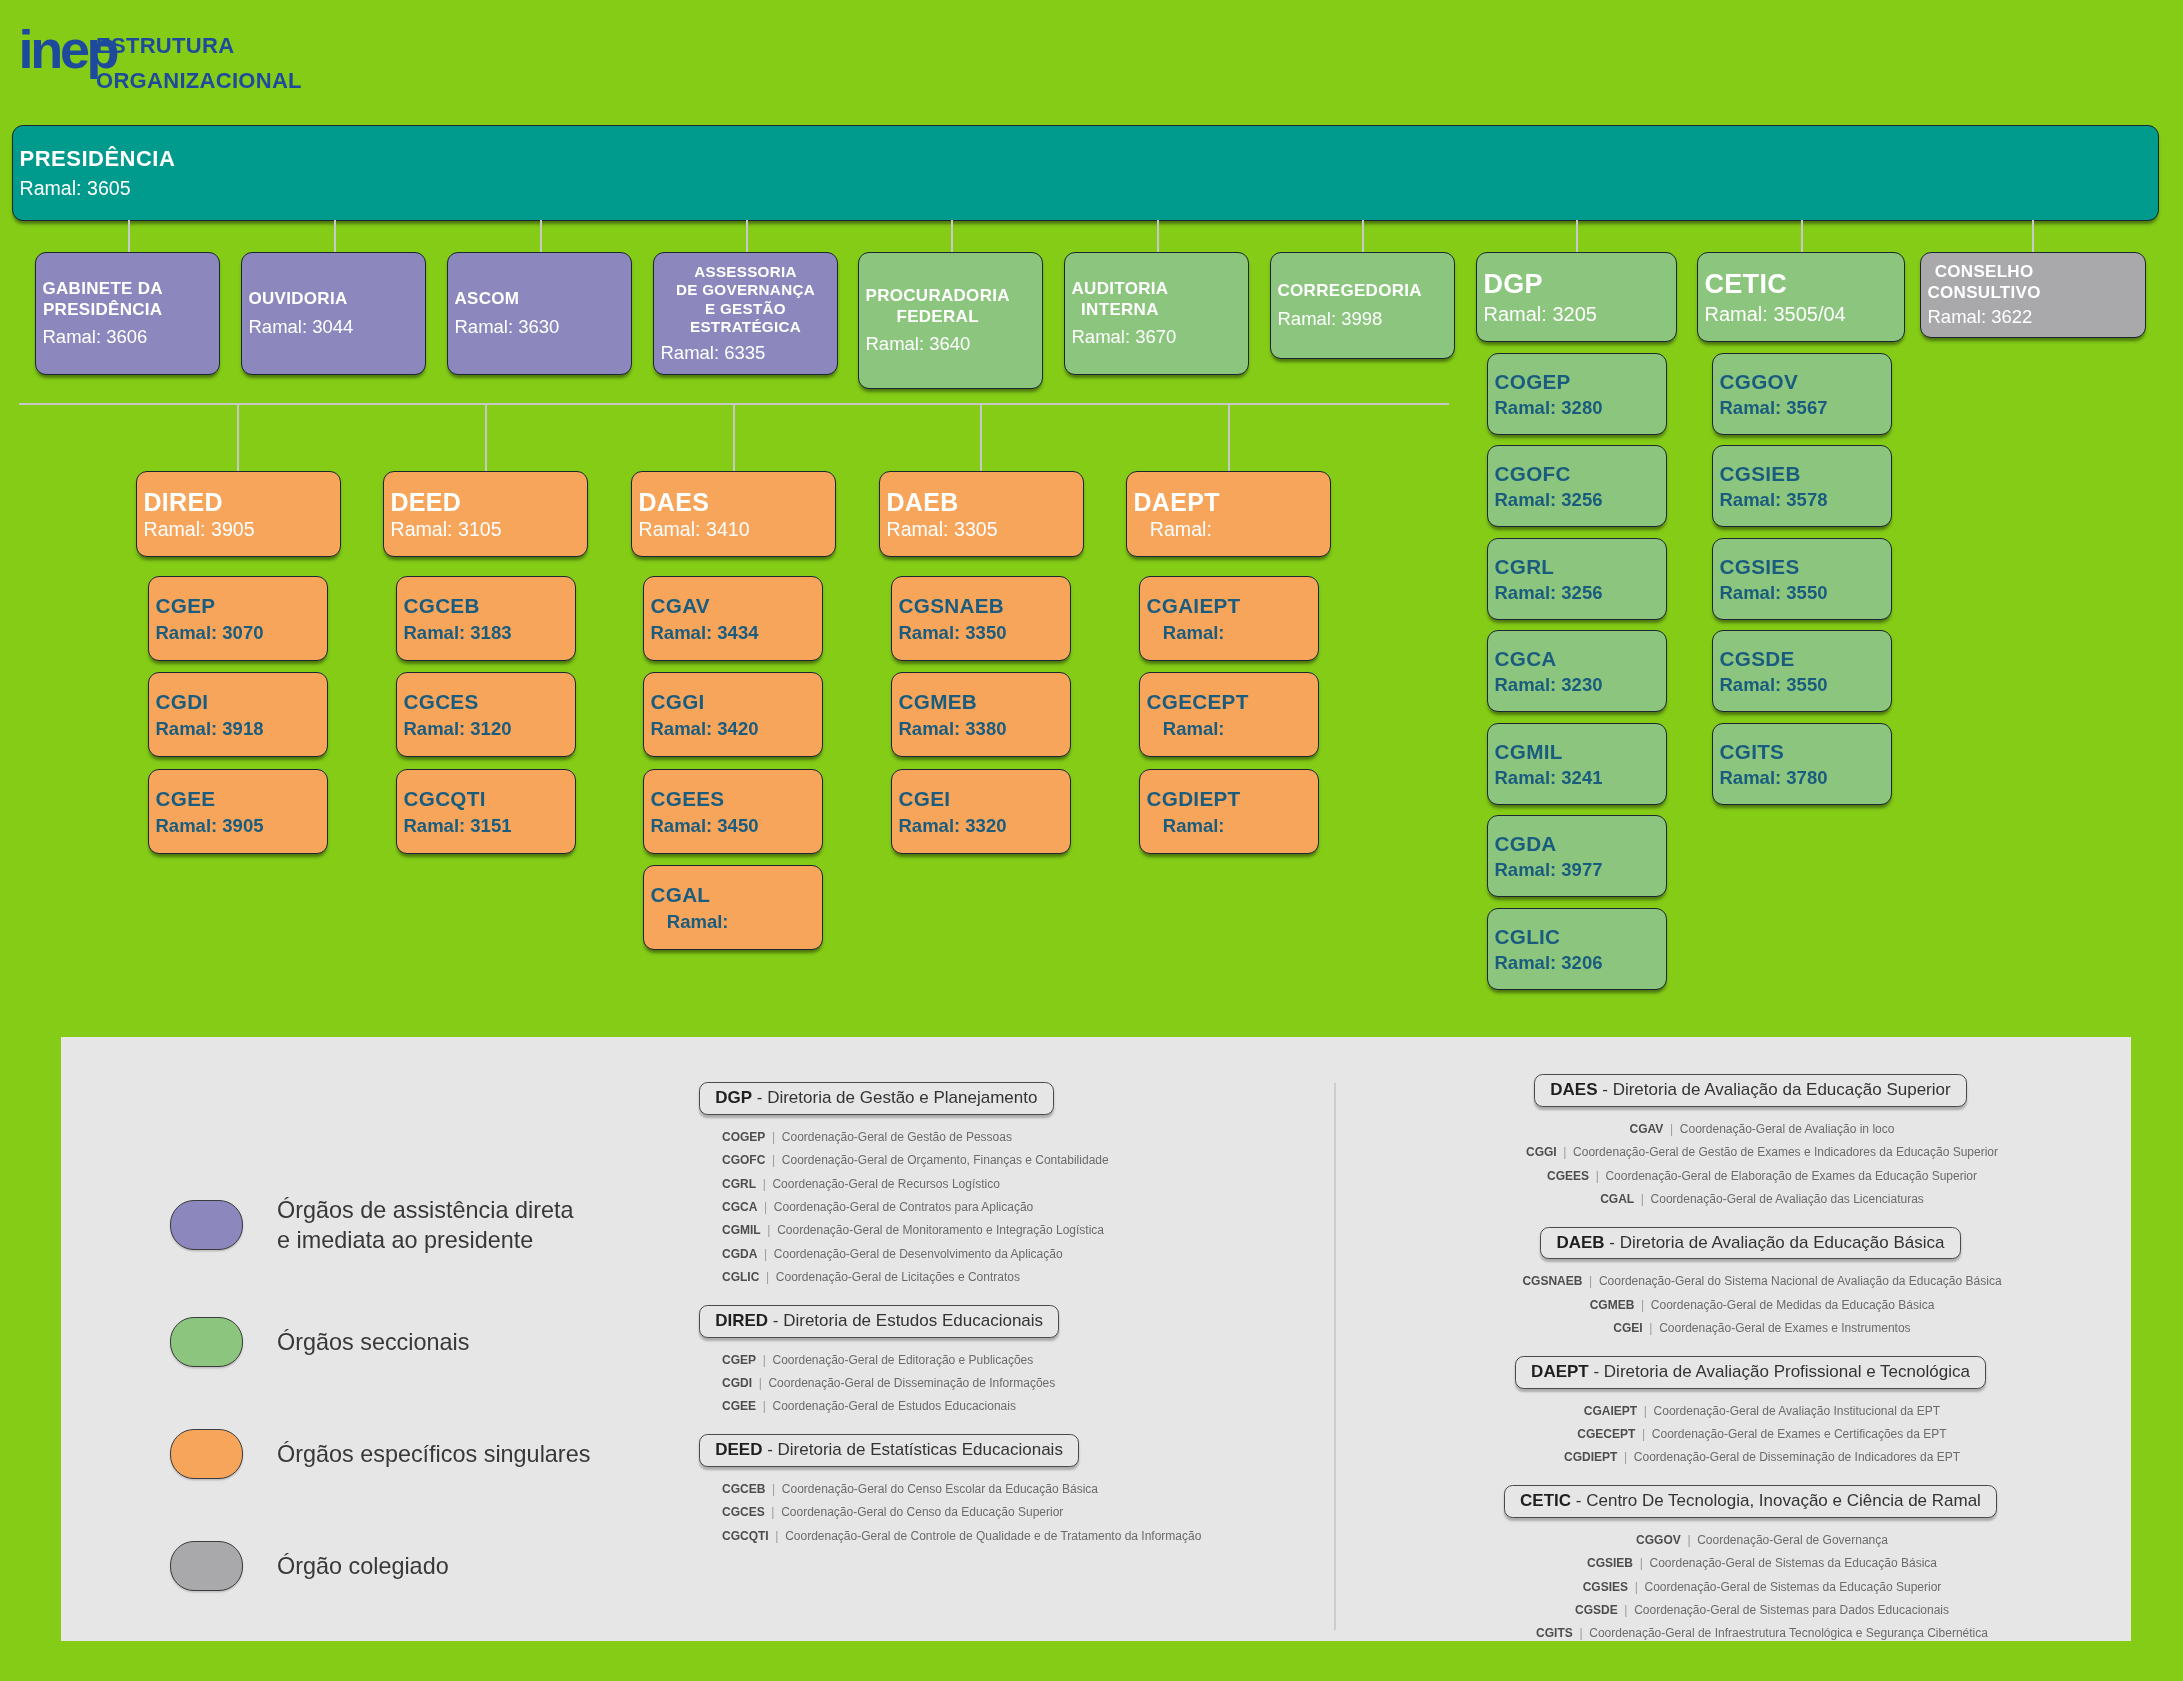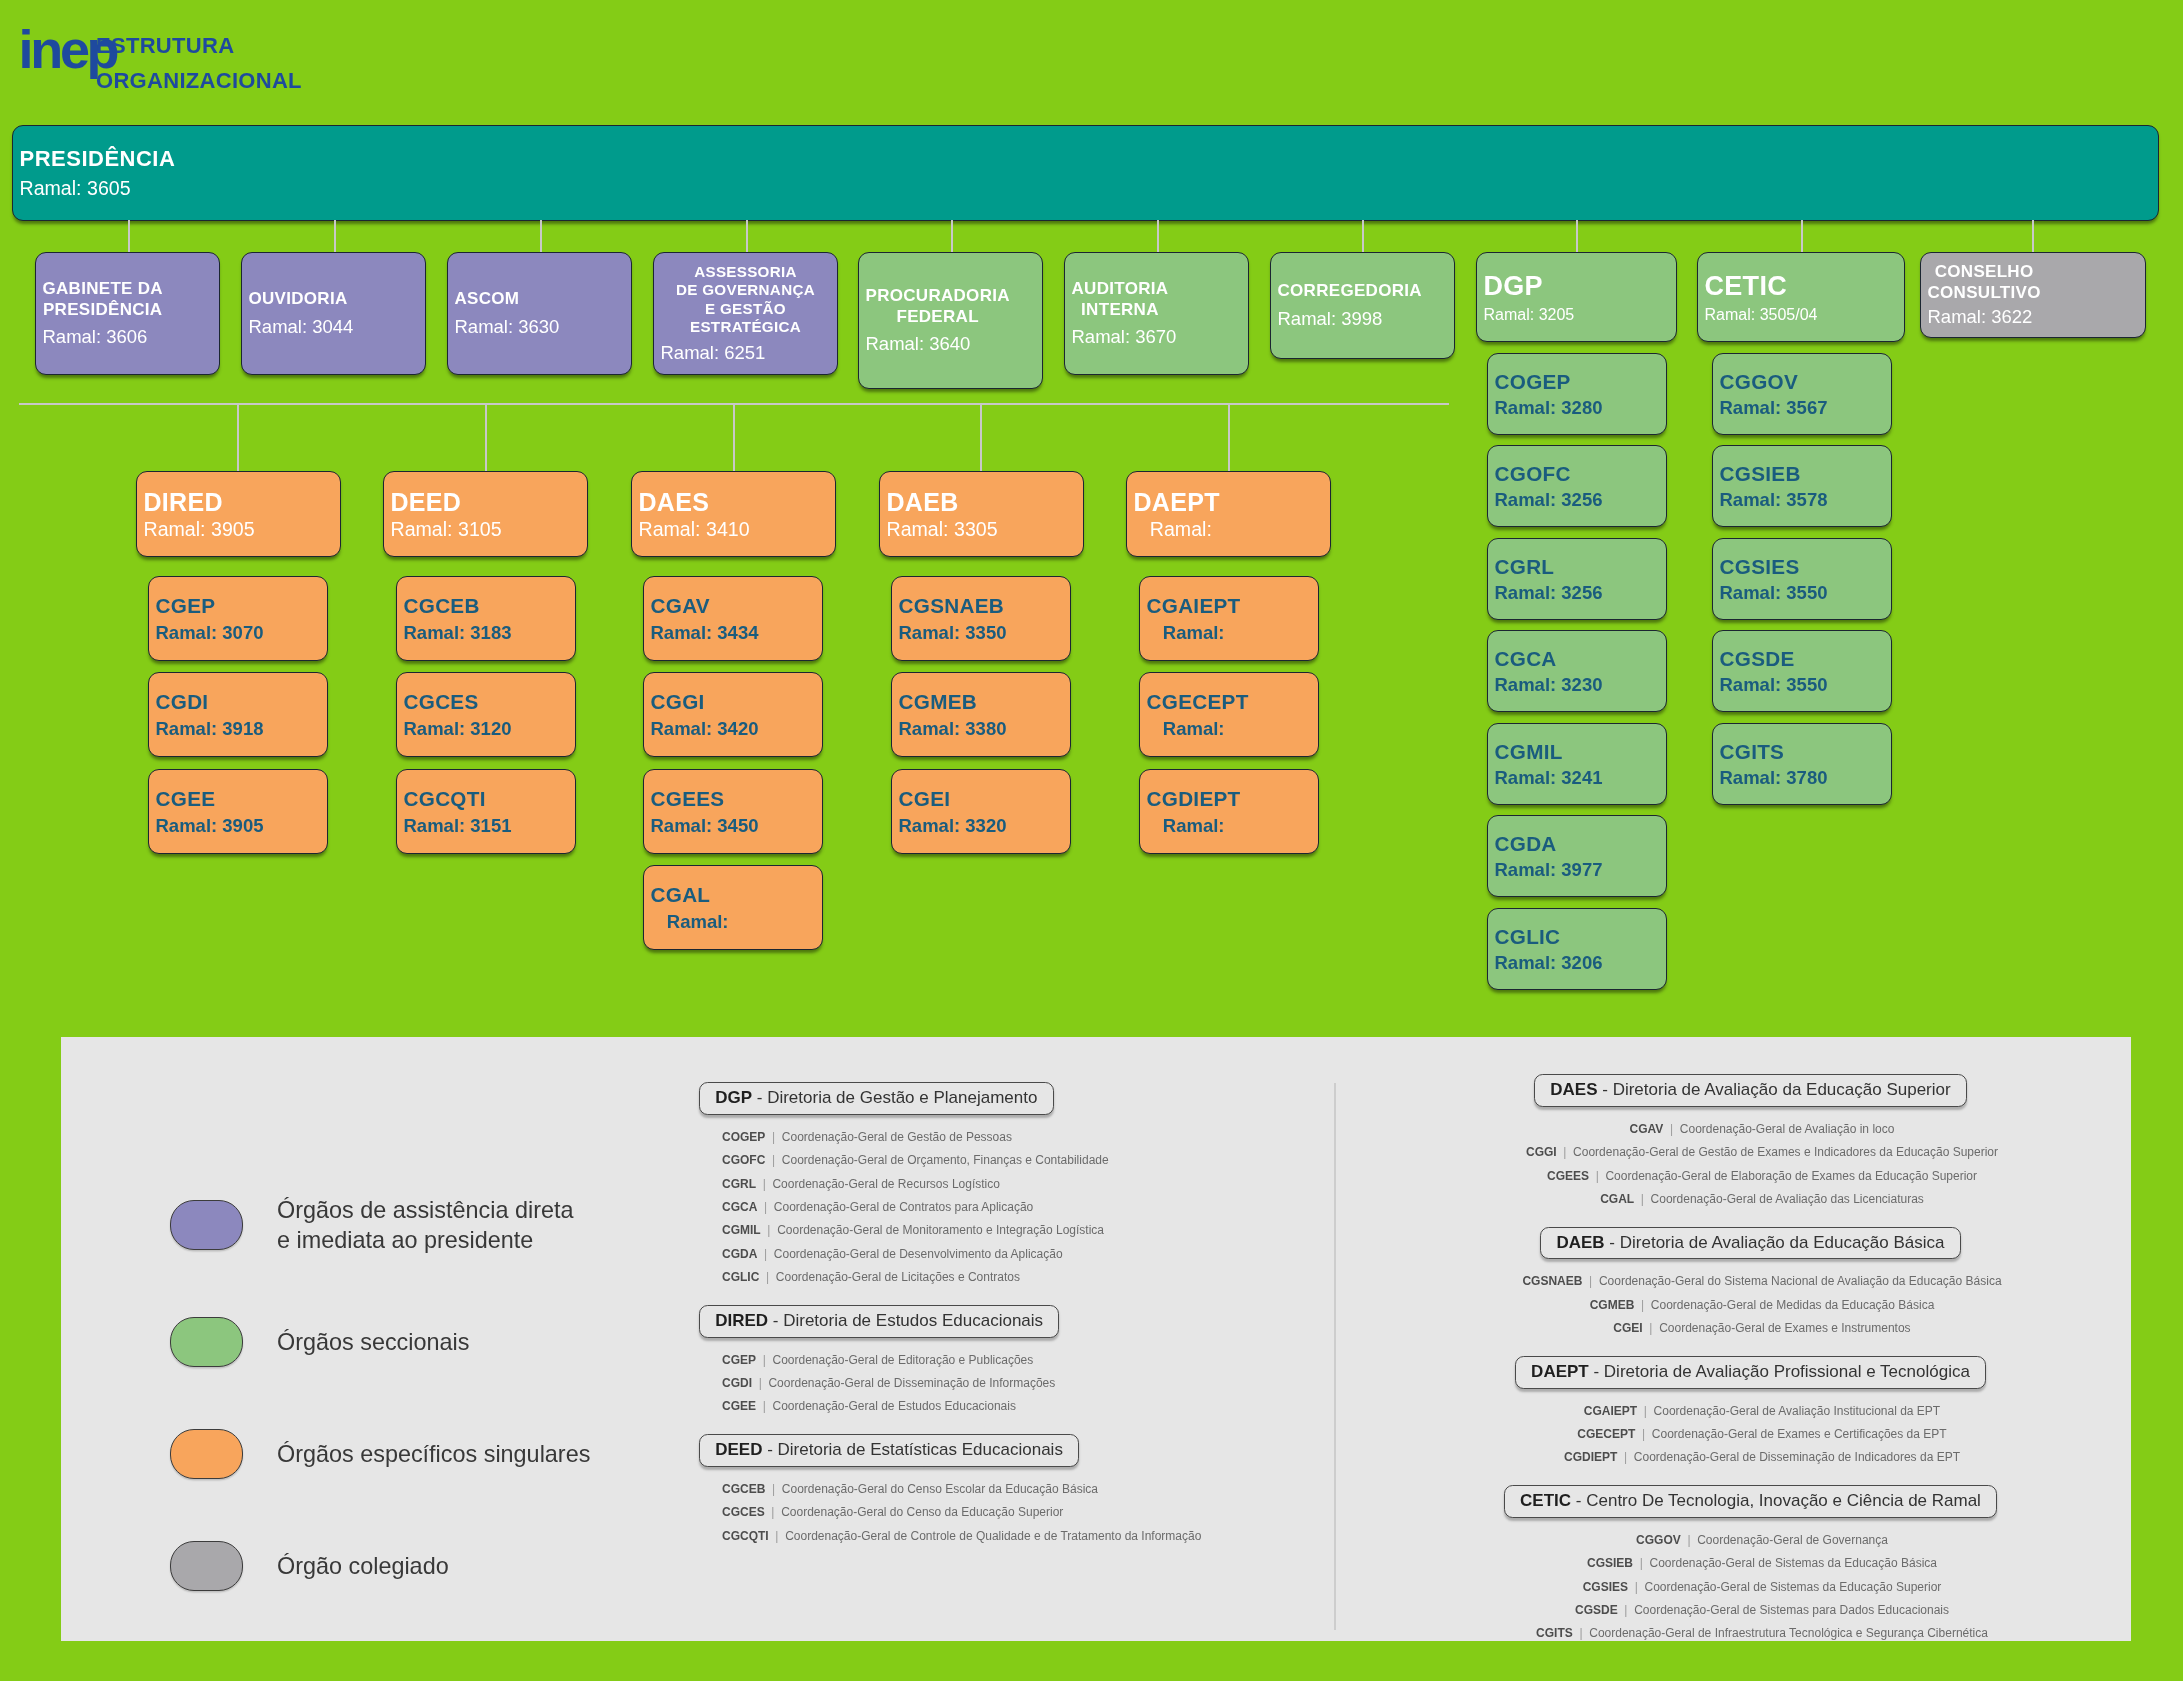--- a/index.html
+++ b/index.html
@@ -19,21 +19,21 @@
   .gray  {background:#A9A8AB;color:#fff;}
   .orange{background:#F8A55C;color:#fff;}
   .greenkid {background:#8CC67E;color:#1A5C7E;}
   .orangekid{background:#F8A55C;color:#1A5C7E;}
   .nm{font-weight:bold;font-size:17px;line-height:1.22;white-space:pre-line;letter-spacing:0.3px;}
   .rm{font-size:18.5px;font-weight:normal;margin-top:5.4px;}
   .pres .nm{font-size:22px;letter-spacing:0.5px;}
   .pres .rm{font-size:19.6px;margin-top:4.4px;}
   .sm .nm{font-size:15.2px;}
   .big .nm{font-size:27px;}
-  .big .rm{font-size:16px;margin-top:2.2px;}
+  .big .rm{font-size:20px;margin-top:2.2px;}
   .hd .nm{font-size:25px;}
   .hd .rm{font-size:19.6px;margin-top:1.1px;}
   .kid .nm{font-size:20.7px;}
   .kid .rm{font-size:18.5px;font-weight:bold;margin-top:3.3px;}
   .lr{align-self:flex-start;text-align:left;padding-left:16.3px;}
   
   .vline,.hline{position:absolute;background:#C8C8C8;}
   .vline{width:1.6px;}
   .hline{height:1.6px;}
   
@@ -92,21 +92,21 @@
     <div class="rm">Ramal: 3044</div>
   </div>
   <div class="node purple r2" style="left:447px;top:252px;width:185px;height:123px">
     <div class="nm">ASCOM</div>
     <div class="rm">Ramal: 3630</div>
   </div>
   <div class="node purple r2 sm" style="left:653px;top:252px;width:185px;height:123px">
     <div class="nm">ASSESSORIA
 DE GOVERNANÇA
 E GESTÃO ESTRATÉGICA</div>
-    <div class="rm">Ramal: 6251</div>
+    <div class="rm">Ramal: 6335</div>
   </div>
   <div class="node green r2" style="left:858px;top:252px;width:185px;height:137px">
     <div class="nm">PROCURADORIA
 FEDERAL</div>
     <div class="rm">Ramal: 3640</div>
   </div>
   <div class="node green r2" style="left:1064px;top:252px;width:185px;height:123px">
     <div class="nm">AUDITORIA
 INTERNA</div>
     <div class="rm">Ramal: 3670</div>

